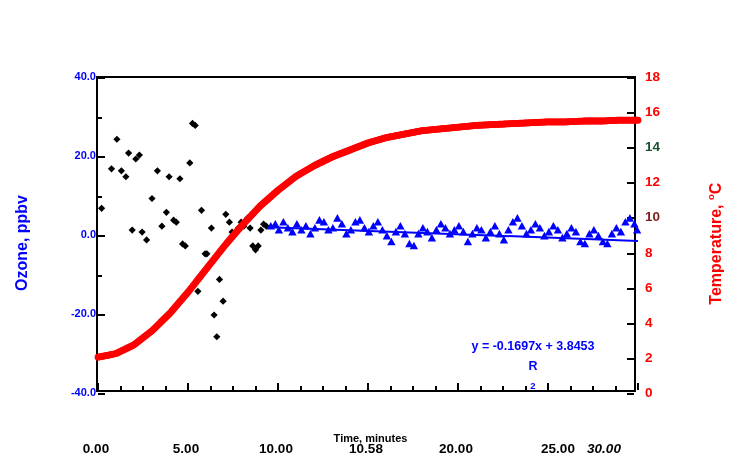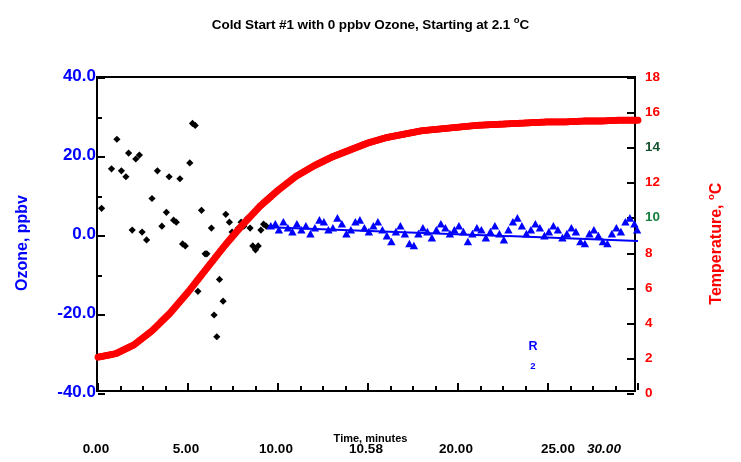--- a/index.html
+++ b/index.html
@@ -17,21 +17,21 @@
         border:2px solid #000;box-sizing:border-box;background:#fff;}
 
   .tick{position:absolute;background:#000;}
   .tk-l{left:0;width:7px;height:2px;}
   .tk-lm{left:0;width:4px;height:2px;}
   .tk-r{right:0;width:7px;height:2px;}
   .tk-b{bottom:0;width:2px;height:7px;}
   .tk-bm{bottom:0;width:2px;height:4px;}
 
   .ylab{position:absolute;right:645px;transform:translateY(-50%);
-        font-size:17px;font-weight:bold;color:#0000FF;white-space:nowrap;margin-left:9px;}
+        font-size:11px;font-weight:bold;color:#0000FF;white-space:nowrap;margin-left:9px;}
   .y2lab{position:absolute;left:645px;transform:translateY(-50%);
          font-size:13.5px;font-weight:bold;color:#FF0000;white-space:nowrap;}
   .xlab{position:absolute;top:396px;transform:translateX(-50%);
         font-size:13.5px;font-weight:bold;color:#000;white-space:nowrap;margin-top:45px;}
 
   #ytitle{position:absolute;left:-108px;top:234px;width:260px;text-align:center;
           transform:rotate(-90deg);transform-origin:50% 50%;
           font-size:16px;font-weight:bold;color:#0000FF;white-space:nowrap;}
   #y2title{position:absolute;left:585px;top:234px;width:260px;text-align:center;
            transform:rotate(-90deg);transform-origin:50% 50%;
@@ -43,21 +43,20 @@
          font-size:12.5px;font-weight:bold;color:#0000FF;line-height:20px;}
   #eqbox span{display:block;white-space:nowrap;}
 
   svg{position:absolute;left:0;top:0;overflow:visible;}
 </style>
 </head>
 <body>
 <div id="root">
 
 <div class="title">
-  <span class="ln"><span>Cold Start #1 with 0 ppbv Ozone, Starting at 2.1 </span><span class="sup">o</span><span>C</span></span>
 </div>
 
 <div id="ytitle">Ozone, ppbv</div>
 
 <div id="y2title"><span>Temperature, </span><span class="sup">o</span><span>C</span></div>
 
 <div id="xtitle">Time, minutes</div>
 
 <div id="plot">
   <div id="ticks-layer">
@@ -664,39 +663,40 @@
           <circle cx="533.5714285714286" cy="42.133333333333326" r="3.4" fill="#FF0000"></circle>
           <circle cx="534.8571428571429" cy="42.133333333333326" r="3.4" fill="#FF0000"></circle>
           <circle cx="536.1428571428571" cy="42.133333333333326" r="3.4" fill="#FF0000"></circle>
           <circle cx="537.4285714285714" cy="42.133333333333326" r="3.4" fill="#FF0000"></circle>
           <circle cx="538.7142857142857" cy="42.133333333333326" r="3.4" fill="#FF0000"></circle>
           <circle cx="540" cy="42.133333333333326" r="3.4" fill="#FF0000"></circle>
         </g>
       </svg>
 
   <div id="eqbox">
+    <span>y = -0.1697x + 3.8453</span>
     <span>
           <span>R</span>
           <span class="sup">2</span>
         </span>
   </div>
 </div>
 
 <div id="labels-layer">
       <div class="ylab" style="top: 392px;">-40.0</div>
       <div class="ylab" style="top: 313px;">-20.0</div>
       <div class="ylab" style="top: 234px;">0.0</div>
       <div class="ylab" style="top: 155px;">20.0</div>
       <div class="ylab" style="top: 76px;">40.0</div>
       <div class="y2lab" style="top: 392px; color: rgb(255, 0, 0);">0</div>
       <div class="y2lab" style="top: 356.889px; color: rgb(255, 0, 0);">2</div>
       <div class="y2lab" style="top: 321.778px; color: rgb(255, 0, 0);">4</div>
       <div class="y2lab" style="top: 286.667px; color: rgb(255, 0, 0);">6</div>
       <div class="y2lab" style="top: 251.556px; color: rgb(255, 0, 0);">8</div>
-      <div class="y2lab" style="top: 216.444px; color: #15803d;">10</div>
+      <div class="y2lab" style="top: 216.444px; color: #7f1d1d;">10</div>
       <div class="y2lab" style="top: 181.333px; color: rgb(255, 0, 0);">12</div>
       <div class="y2lab" style="top: 146.222px; color: #14532d;">14</div>
       <div class="y2lab" style="top: 111.111px; color: rgb(255, 0, 0);">16</div>
       <div class="y2lab" style="top: 76px; color: rgb(255, 0, 0);">18</div>
       <div class="xlab" style="left: 96px;">0.00</div>
       <div class="xlab" style="left: 186px;">5.00</div>
       <div class="xlab" style="left: 276px;">10.00</div>
       <div class="xlab" style="left: 366px;">10.58</div>
       <div class="xlab" style="left: 456px;">20.00</div>
       <div class="xlab" style="left: 558px;">25.00</div>

